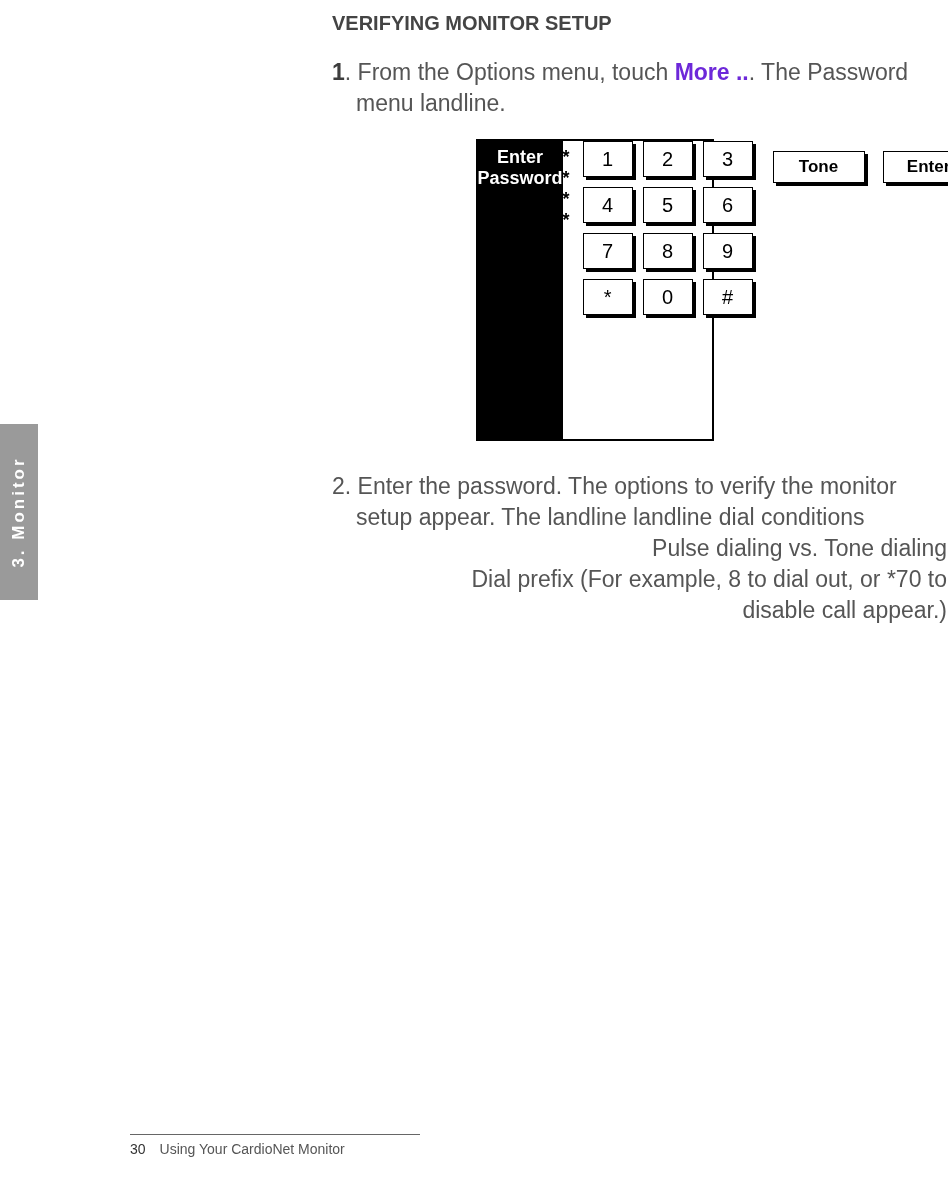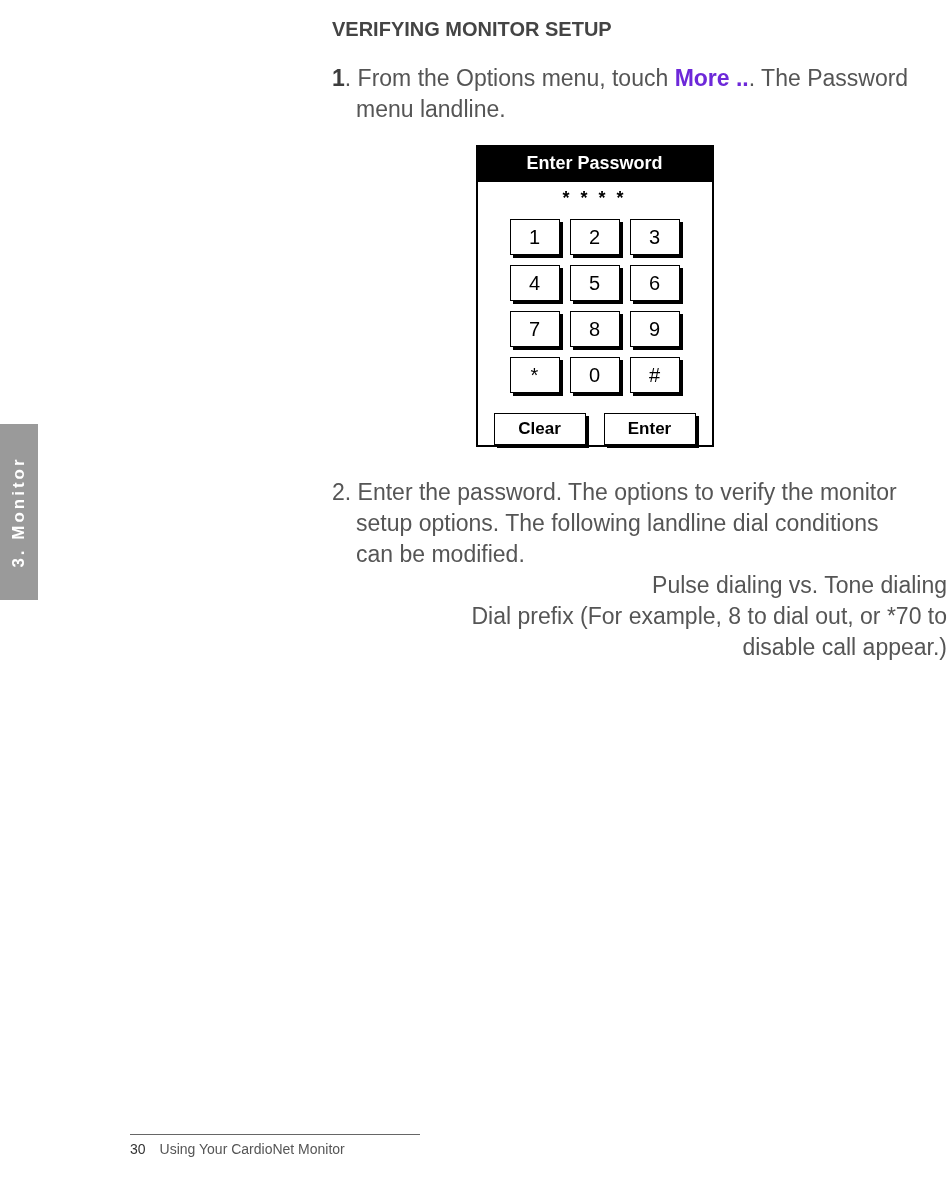--- a/index.html
+++ b/index.html
@@ -34,21 +34,21 @@
       align-items: center;
       justify-content: center;
     }
     .side-tab-inner {
       transform: rotate(-90deg);
       white-space: nowrap;
     }
     .content {
       position: absolute;
       left: 332px;
-      top: 18px;
+      top: 12px;
       width: 615px;
     }
     .section-title {
       font-size: 20px;
       font-weight: bold;
       color: #444;
       margin-bottom: 22px;
     }
     .step {
       font-size: 23px;
@@ -66,21 +66,21 @@
       margin-top: 18px;
       margin-bottom: 30px;
       margin-left: -90px;
     }
     .keypad {
       width: 238px;
       height: 302px;
       border: 2px solid #000;
       background: #fff;
       display: flex;
-      flex-direction: column;
+      flex-direction: row;
       align-items: stretch;
     }
     .kp-title {
       background: #000;
       color: #fff;
       font-weight: bold;
       font-size: 18px;
       text-align: center;
       padding: 6px 0 8px 0;
     }
@@ -244,36 +244,35 @@
               <div class="face">0</div>
             </div>
           <div class="kp-btn">
               <div class="shadow"></div>
               <div class="face">#</div>
             </div>
         </div>
         <div class="kp-actions">
           <div class="kp-action">
               <div class="shadow"></div>
-              <div class="face">Clear</div>
+              <div class="face">Tone</div>
             </div>
           <div class="kp-action">
               <div class="shadow"></div>
               <div class="face">Enter</div>
             </div>
         </div>
       </div>
     </div>
 
     <div class="step">
       <span class="first-line">
         <span>2.</span><span> Enter the password. The options to verify the monitor</span>
       </span>
-      <span class="hang">setup options. The following landline dial conditions</span>
-      <span class="hang">can be modified.</span>
+      <span class="hang">setup appear. The landline landline dial conditions</span>
       <span class="hang sub-indent">Pulse dialing vs. Tone dialing</span>
       <span class="hang sub-indent">Dial prefix (For example, 8 to dial out, or *70 to</span>
       <span class="hang sub-indent">disable call appear.)</span>
     </div>
   </div>
 
   <div class="footer">
     <hr class="footer-rule">
     <div class="footer-text">
       <span class="pnum">30</span><span>Using Your CardioNet Monitor</span>

